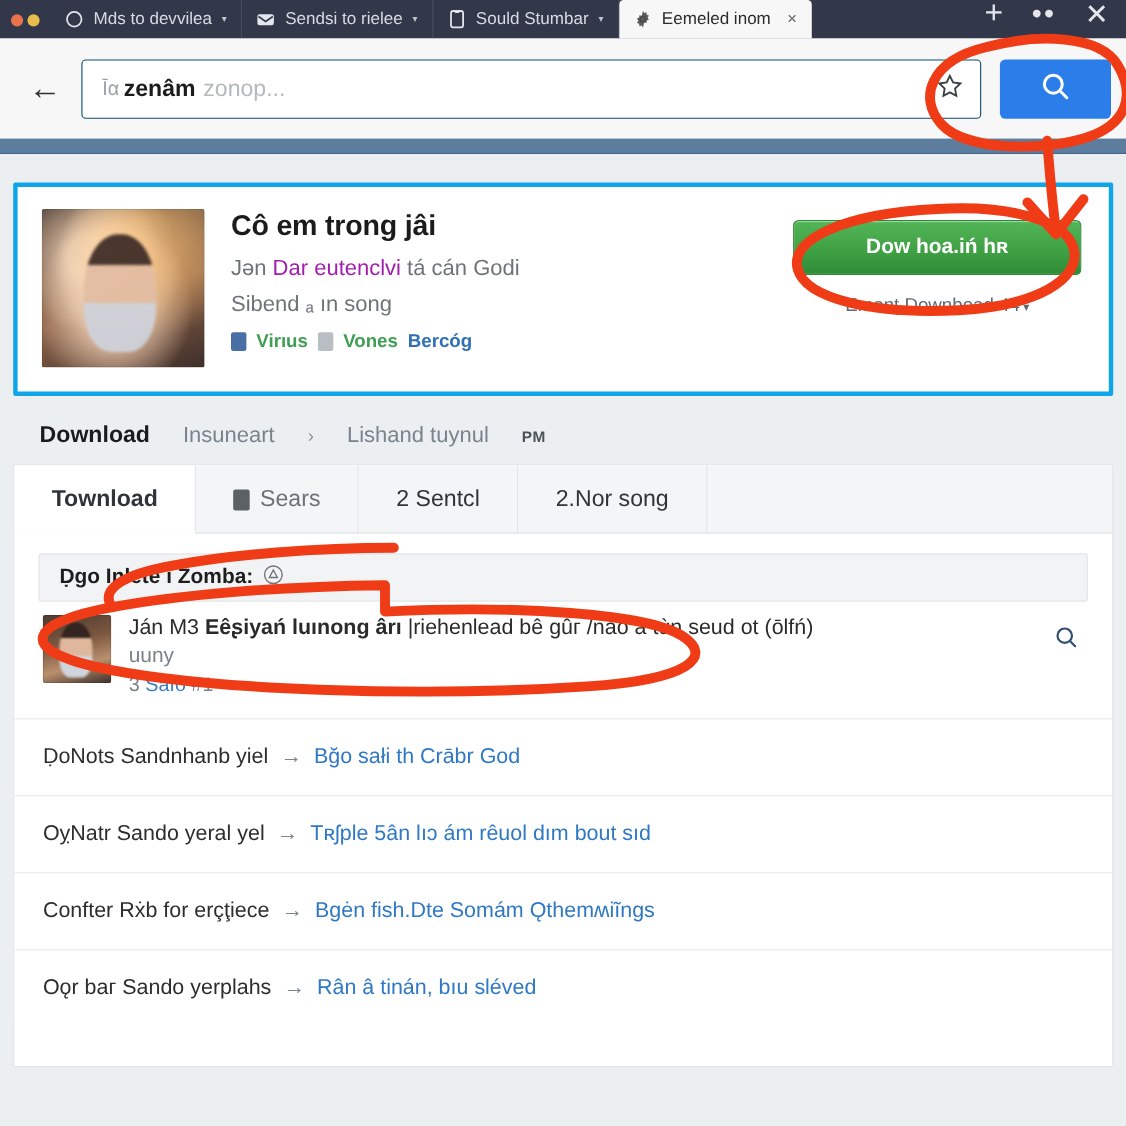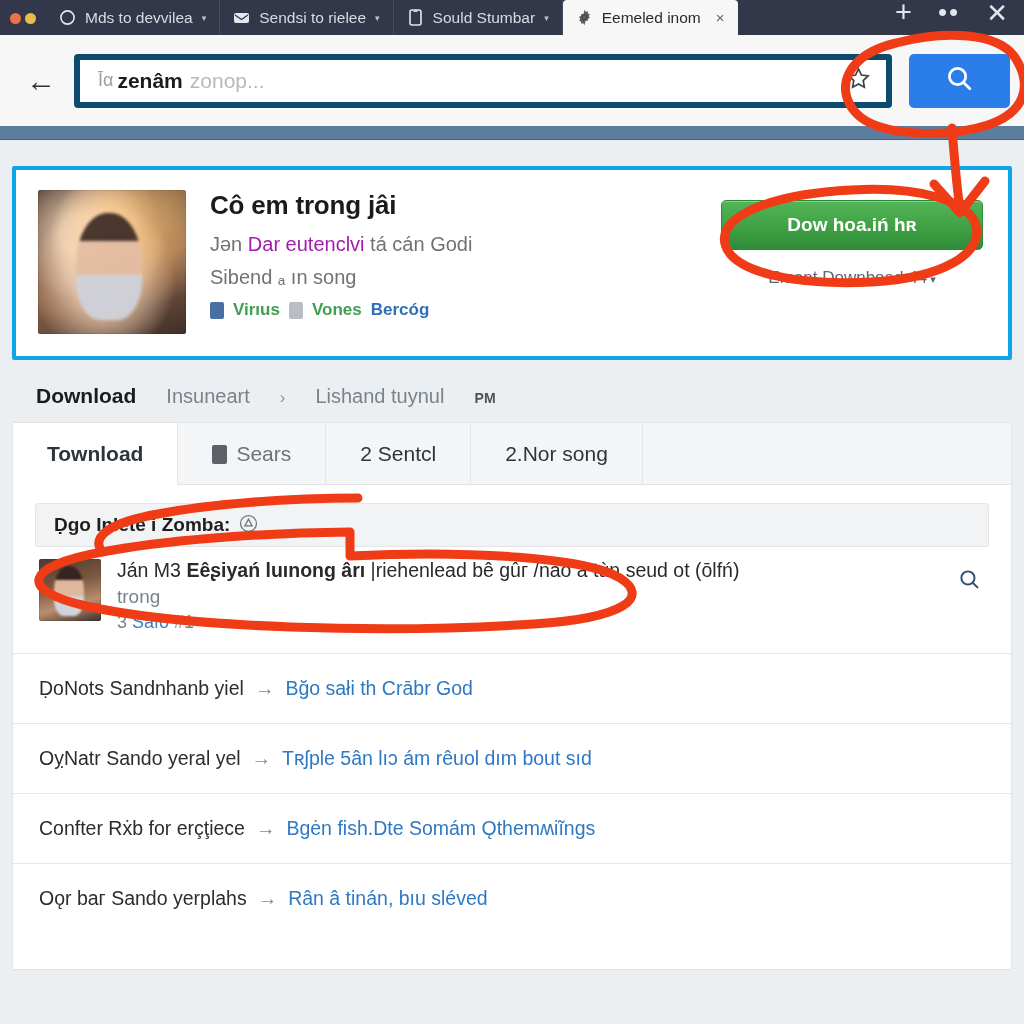--- a/index.html
+++ b/index.html
@@ -46,21 +46,21 @@
   
   .toolbar {
     position: absolute; top: 35px; left: 0; width: 1024px; height: 91px;
     background: #f7f7f7; display: flex; align-items: center; padding: 0 14px;
   }
   .backarrow {
     width: 54px; display: flex; align-items: center; justify-content: center;
     color: #2f3033; font-size: 30px; line-height: 1;
   }
   .omnibox {
-    flex: 1; height: 54px; background: #fff; border: 6px solid #0c4a6e;
+    flex: 1; height: 54px; background: #fff; border: 1px solid #0c4a6e;
     border-radius: 4px; display: flex; align-items: center;
     padding: 0 14px 0 18px; margin-left: 6px;
   }
   .omni-prefix { color: #9aa0a6; font-size: 18px; margin-right: 4px; }
   .omni-value { color: #1c1c1c; font-size: 21px; font-weight: bold; }
   .omni-ph { color: #b4b9bd; font-size: 21px; margin-left: 7px; }
   .omni-star { margin-left: auto; color: #3c4043; }
   .searchbtn {
     width: 101px; height: 54px; margin-left: 17px; background: #2b7de9;
     border-radius: 5px; display: flex; align-items: center; justify-content: center;
@@ -327,21 +327,21 @@
               <circle cx="10" cy="10" r="8.4" fill="none" stroke="#6d7378" stroke-width="1.3"></circle>
               <path d="M10 5.4l3.8 7.2H6.2z" fill="none" stroke="#6d7378" stroke-width="1.3"></path>
             </svg>
         </span>
       </div>
 
       <div class="result">
         <div class="res-thumb"></div>
         <div class="res-body">
           <div class="res-line1"><span>Ján M3 </span><span class="bold">Еêʂiyań luınong ârı</span><span> |riehenlead bê gûг /náo a tùn seud ot (ōlfń)</span></div>
-          <div class="res-line2">trong</div>
+          <div class="res-line2">uuny</div>
           <div class="res-line3"><span>3</span> <span class="lk">Sàfo</span> <span>#1</span></div>
         </div>
         <div class="res-mag">
           <svg width="25" height="25" viewBox="0 0 24 24">
               <circle cx="10.5" cy="10.5" r="6.3" fill="none" stroke="#2f4f73" stroke-width="1.9"></circle>
               <path d="M15.3 15.3L19.6 19.6" stroke="#2f4f73" stroke-width="1.9" stroke-linecap="round"></path>
             </svg>
         </div>
       </div>
 

